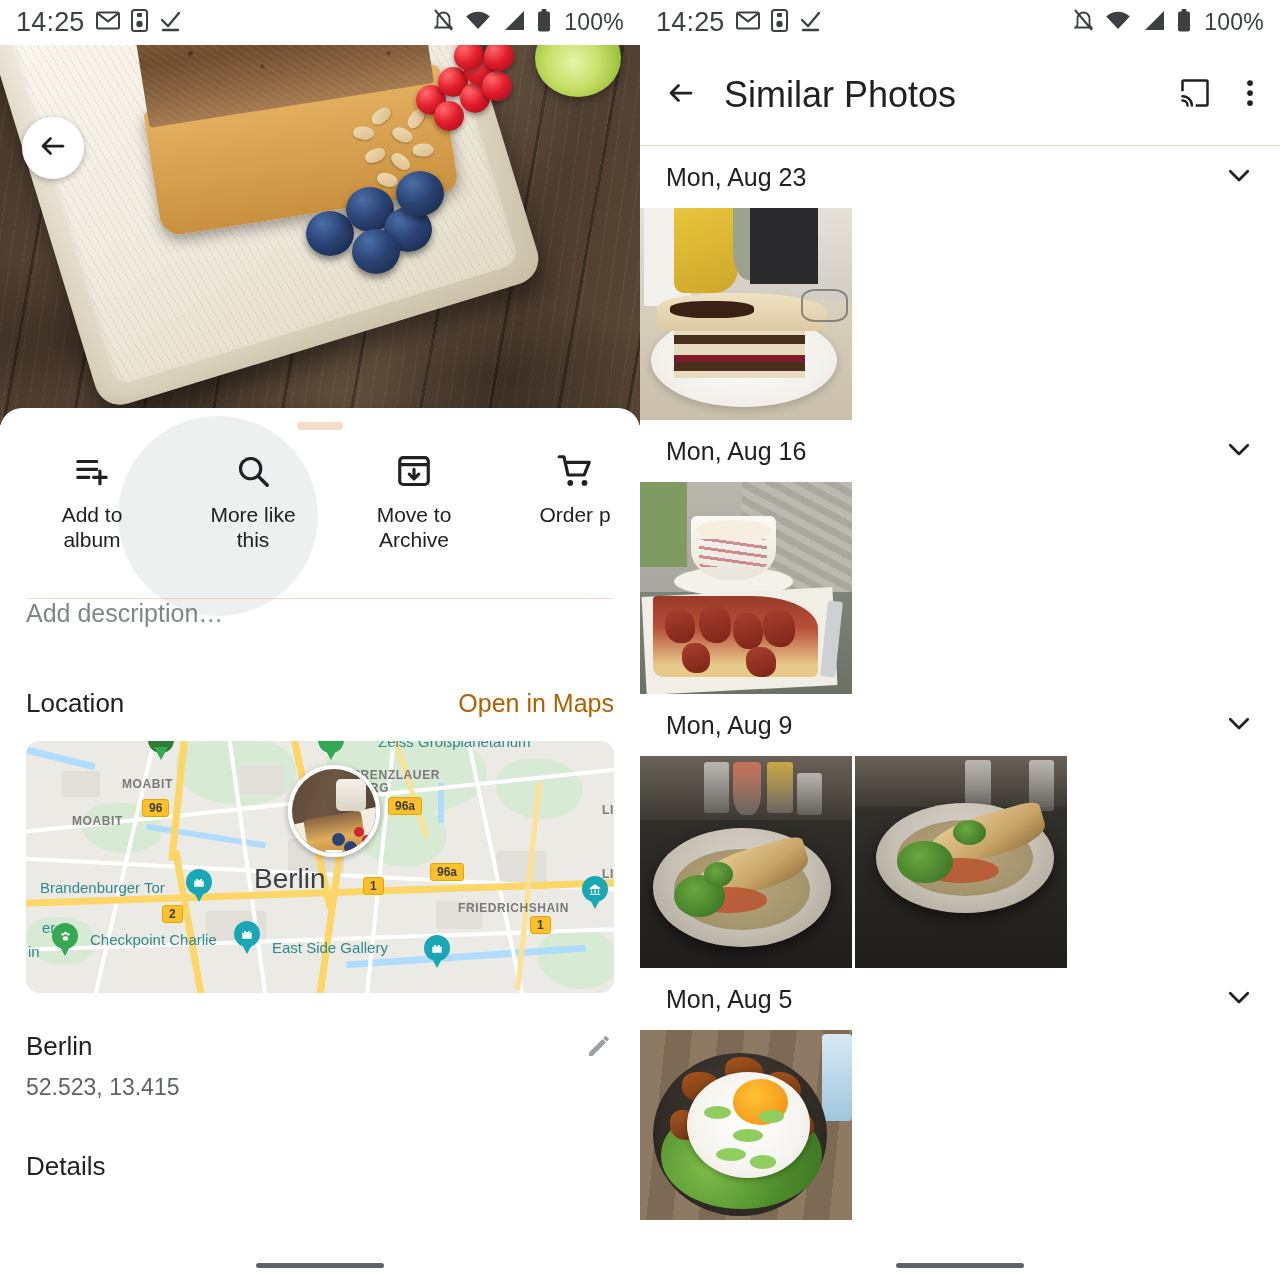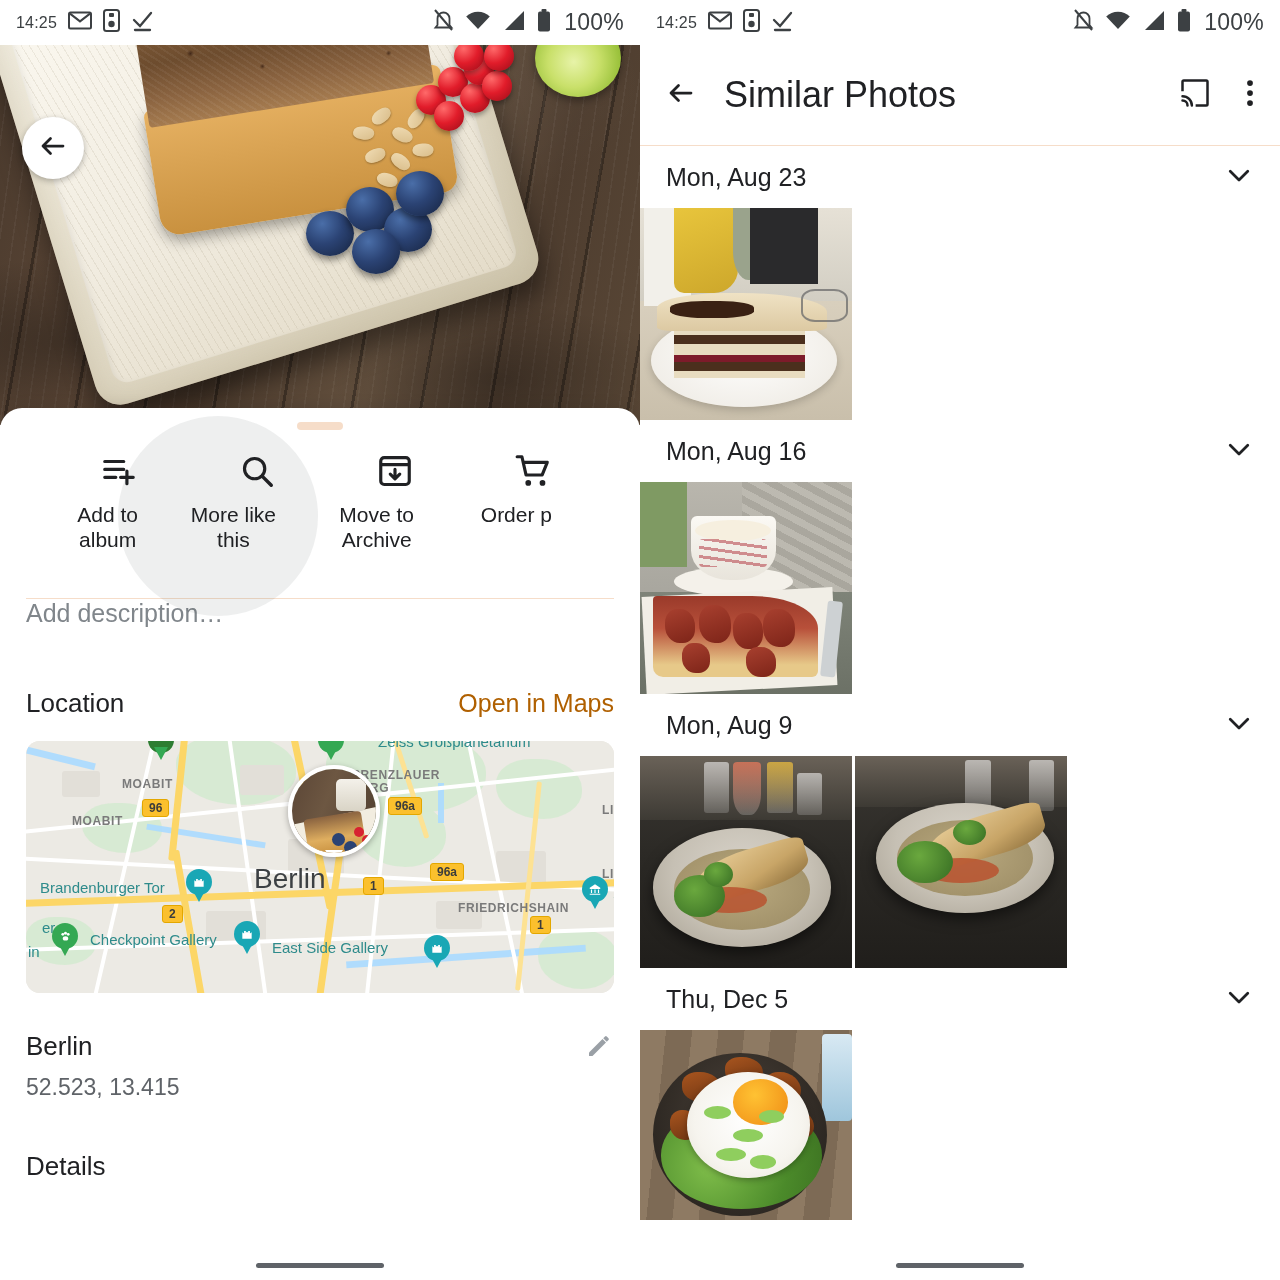--- a/index.html
+++ b/index.html
@@ -12,21 +12,21 @@
   .panel { position:relative; width:640px; height:1280px; overflow:hidden; background:#fff; }
   .panel-right { border-left:0px solid #fff; }
 
   
   .statusbar {
     position:relative; height:45px; width:100%;
     display:flex; align-items:center; justify-content:space-between;
     padding:0 16px; background:#fff; z-index:40;
   }
   .sb-left, .sb-right { display:flex; align-items:center; gap:11px; }
-  .sb-time { font-size:16px; font-weight:400; color:#3c4043; letter-spacing:.2px; }
+  .sb-time { font-size:27px; font-weight:400; color:#3c4043; letter-spacing:.2px; }
   .sb-pct { font-size:23px; font-weight:400; color:#3c4043; letter-spacing:.2px; margin-left:2px; }
   .sb-icon { display:block; }
 
   
   .hero {
     position:absolute; top:45px; left:0; width:640px; height:380px;
     overflow:hidden; z-index:1;
   }
   .hero-img { position:absolute; inset:0; }
   
@@ -139,22 +139,22 @@
   }
   .drag-handle {
     position:absolute; left:50%; top:14px; transform:translateX(-50%);
     width:46px; height:8px; border-radius:4px; background:#f6ddc9;
   }
   .actions {
     position:relative; display:flex; align-items:flex-start;
     padding:42px 0 0 0; height:178px;
   }
   .action {
-    flex:0 0 138px; display:flex; flex-direction:column; align-items:flex-end;
-    gap:10px; position:relative; z-index:2;
+    flex:0 0 138px; display:flex; flex-direction:column; align-items:center;
+    gap:10px; position:relative; z-index:2;margin-left:23px;
   }
   .action-icon { height:42px; display:flex; align-items:center; justify-content:center; }
   .action-label {
     font-size:21px; line-height:25px; color:#202124; text-align:center;
     max-width:120px; font-weight:400;
   }
   .ripple {
     position:absolute; left:118px; top:8px; width:200px; height:200px;
     border-radius:50%; background:rgba(60,64,67,.085); z-index:1;
   }
@@ -538,21 +538,21 @@
 
           <span class="map-label" style="left:96px;top:36px;">MOABIT</span>
           <span class="map-label" style="left:46px;top:73px;">MOABIT</span>
           <span class="map-label" style="left:326px;top:28px;line-height:13px;">PRENZLAUER<br>BERG</span>
           <span class="map-label" style="left:392px;top:160px;margin-left:40px;">FRIEDRICHSHAIN</span>
           <span class="map-label" style="left:576px;top:62px;">LICHTE</span>
           <span class="map-label" style="left:576px;top:126px;">LICHTE</span>
 
           <span class="poi-label" style="left:352px;top:-8px;">Zeiss Großplanetarium</span>
           <span class="poi-label" style="left:14px;top:138px;">Brandenburger Tor</span>
-          <span class="poi-label" style="left:64px;top:190px;">Checkpoint Gallery</span>
+          <span class="poi-label" style="left:64px;top:190px;">Checkpoint Charlie</span>
           <span class="poi-label" style="left:246px;top:198px;">East Side Gallery</span>
           <span class="poi-label" style="left:587px;top:145px;">Stas</span>
 
           <span class="poi-label" style="left:0px;top:178px;padding-left:16px;">er</span>
           <span class="poi-label" style="left:2px;top:202px;">in</span>
           <span class="city-label" style="left:228px;top:122px;">Berlin</span>
 
           <div class="pin" style="left:160px;top:128px;">
             <div class="pin-body">
                 <svg width="14" height="14" viewBox="0 0 24 24">
@@ -812,21 +812,21 @@
           <div class="tf-inner" style="left:20%;top:30%;width:64%;height:36%"></div>
           <div class="tf-fish" style="left:34%;top:28%;width:56%;height:20%"></div>
           <div class="tf-sauce" style="left:32%;top:48%;width:36%;height:12%"></div>
           <div class="tf-herb" style="left:20%;top:40%;width:26%;height:20%"></div>
           <div class="tf-herb" style="left:46%;top:30%;width:16%;height:12%"></div>
         </div>
       </div>
     </div>
 
     <div class="date-header">
-      <span class="date-label">Thu, Dec 5</span>
+      <span class="date-label">Mon, Aug 5</span>
       <span>
         <svg width="30" height="30" viewBox="0 0 24 24">
             <path d="M5 9l7 7 7-7" fill="none" stroke="#202124" stroke-width="2.2" stroke-linecap="round" stroke-linejoin="round"></path>
           </svg>
       </span>
     </div>
     <div class="photo-row">
       <div class="thumb thumb-last">
         <div class="thumb-img">
           <div class="t5-bg"></div>

